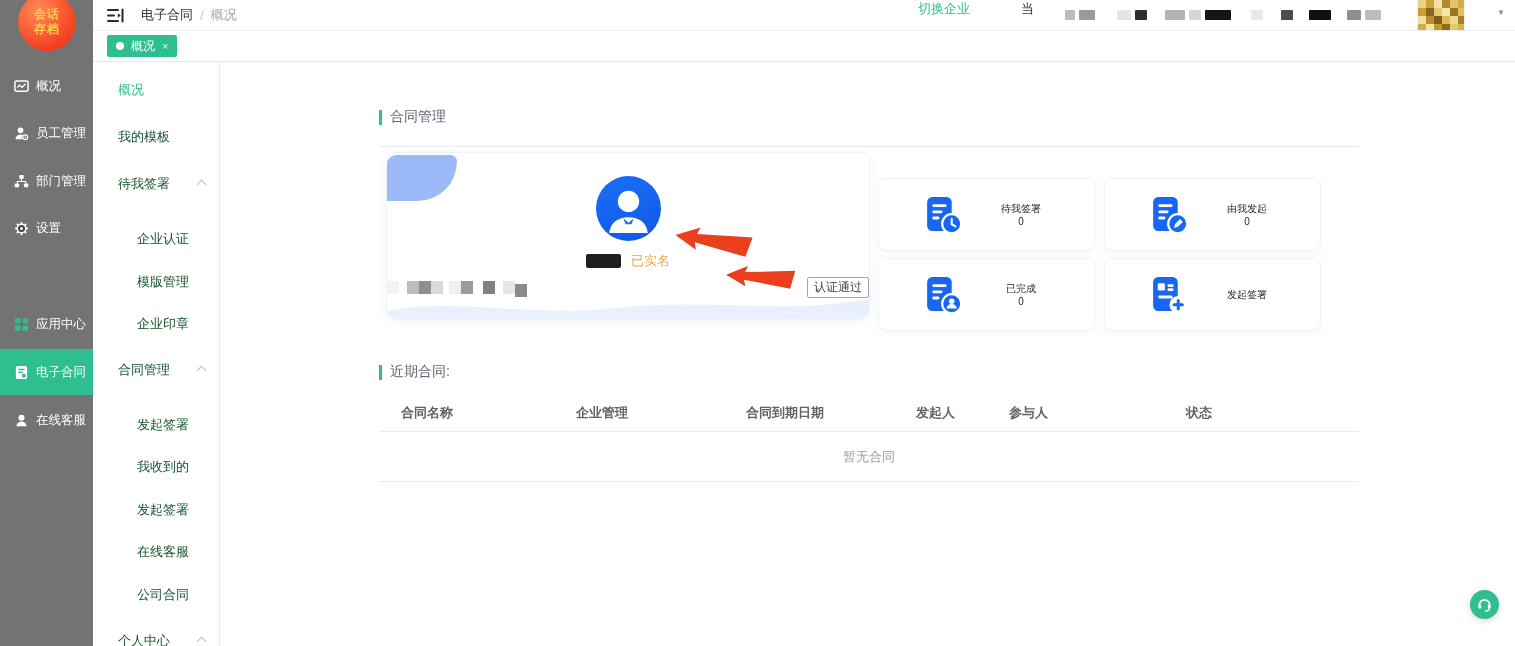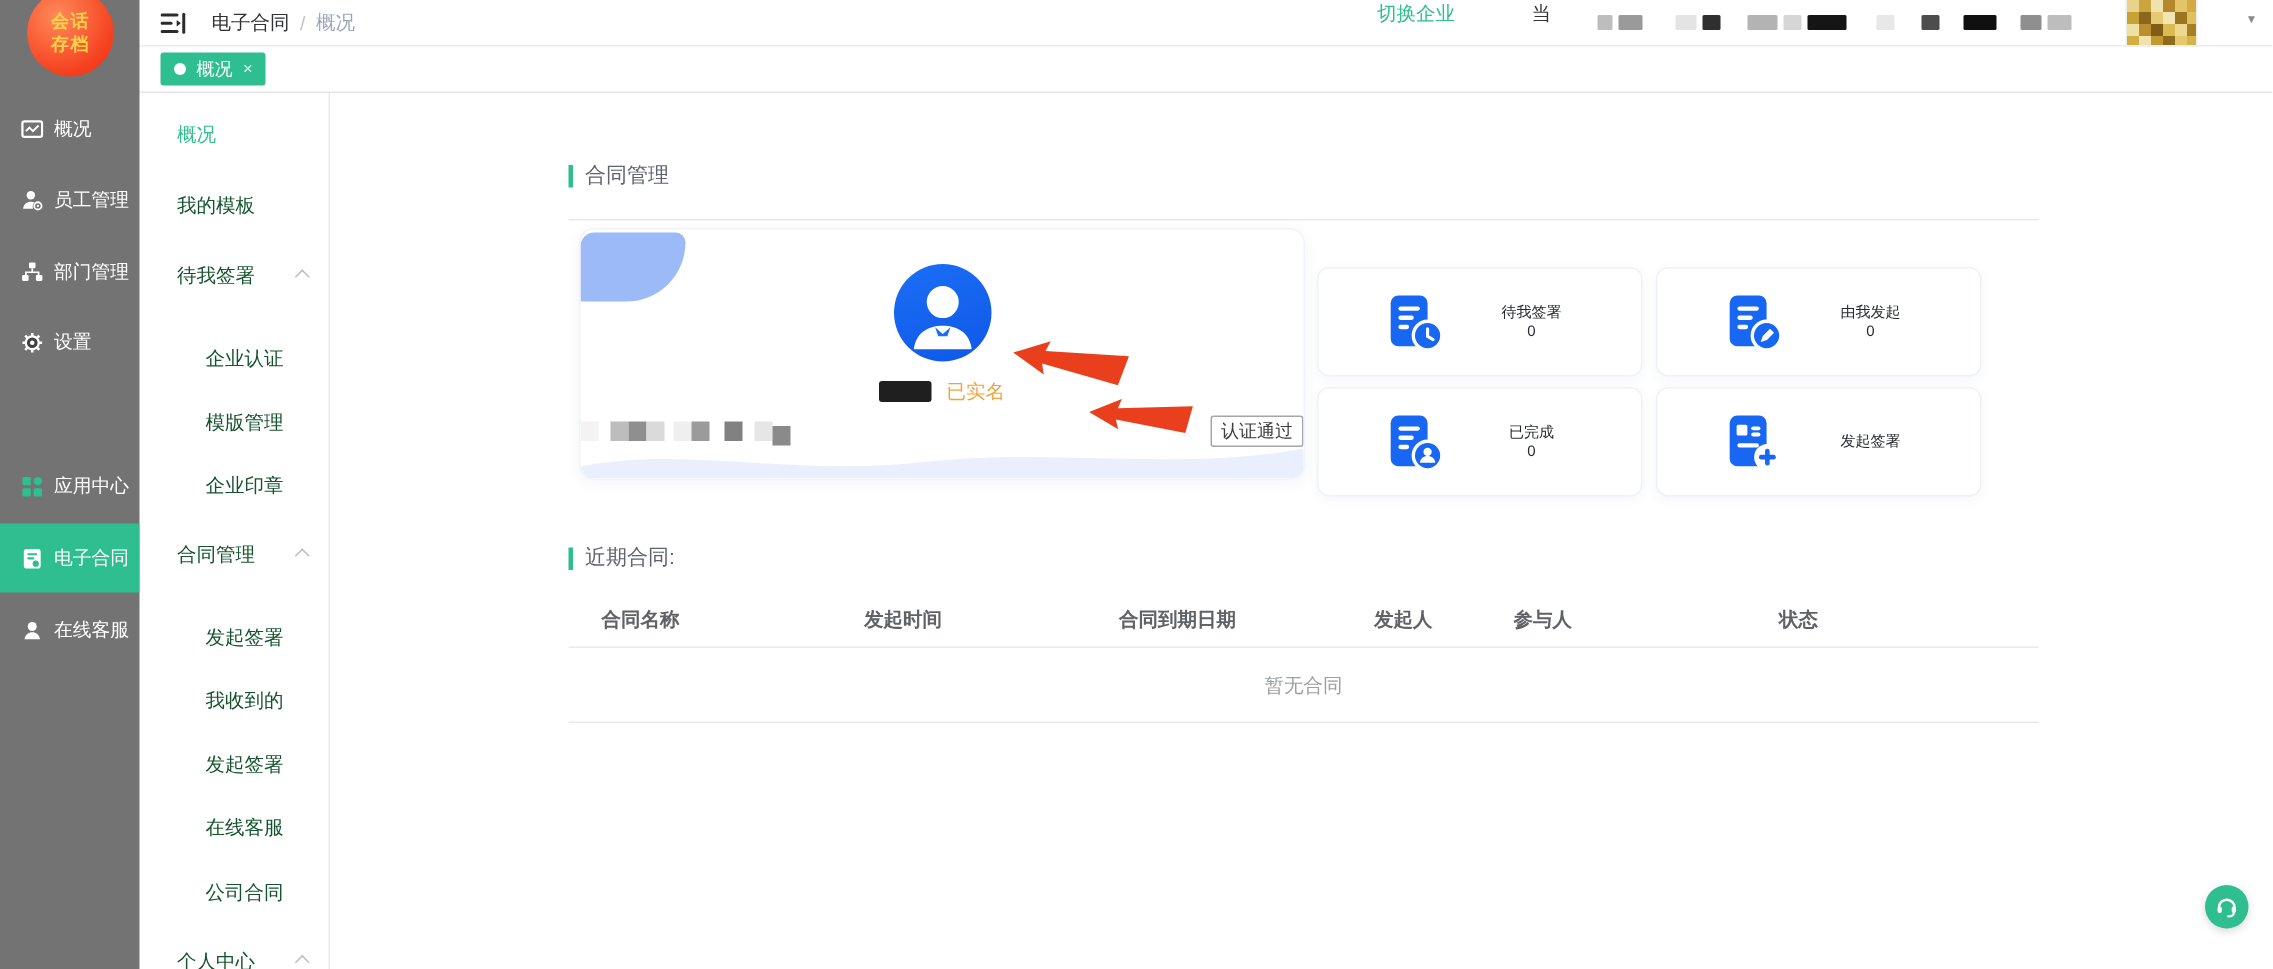--- a/index.html
+++ b/index.html
@@ -399,21 +399,21 @@
     </div>
   </div>
 
   <div class="sec-title" style="left:158px; top:301px">
     <span class="bar"></span>
     <span>近期合同:</span>
   </div>
 
   <div>
     <span class="th" style="left:180px; top:342px">合同名称</span>
-    <span class="th" style="left:355px; top:342px">发起时间</span>
+    <span class="th" style="left:355px; top:342px">企业管理</span>
     <span class="th" style="left:525px; top:342px">合同到期日期</span>
     <span class="th" style="left:695px; top:342px">发起人</span>
     <span class="th" style="left:788px; top:342px">参与人</span>
     <span class="th" style="left:965px; top:342px">状态</span>
     <div class="hline" style="left:158px; top:369px; width:980px"></div>
     <div class="empty" style="left:158px; top:386px; width:980px">暂无合同</div>
     <div class="hline" style="left:158px; top:419px; width:980px"></div>
   </div>
 
   <div class="support-btn">

